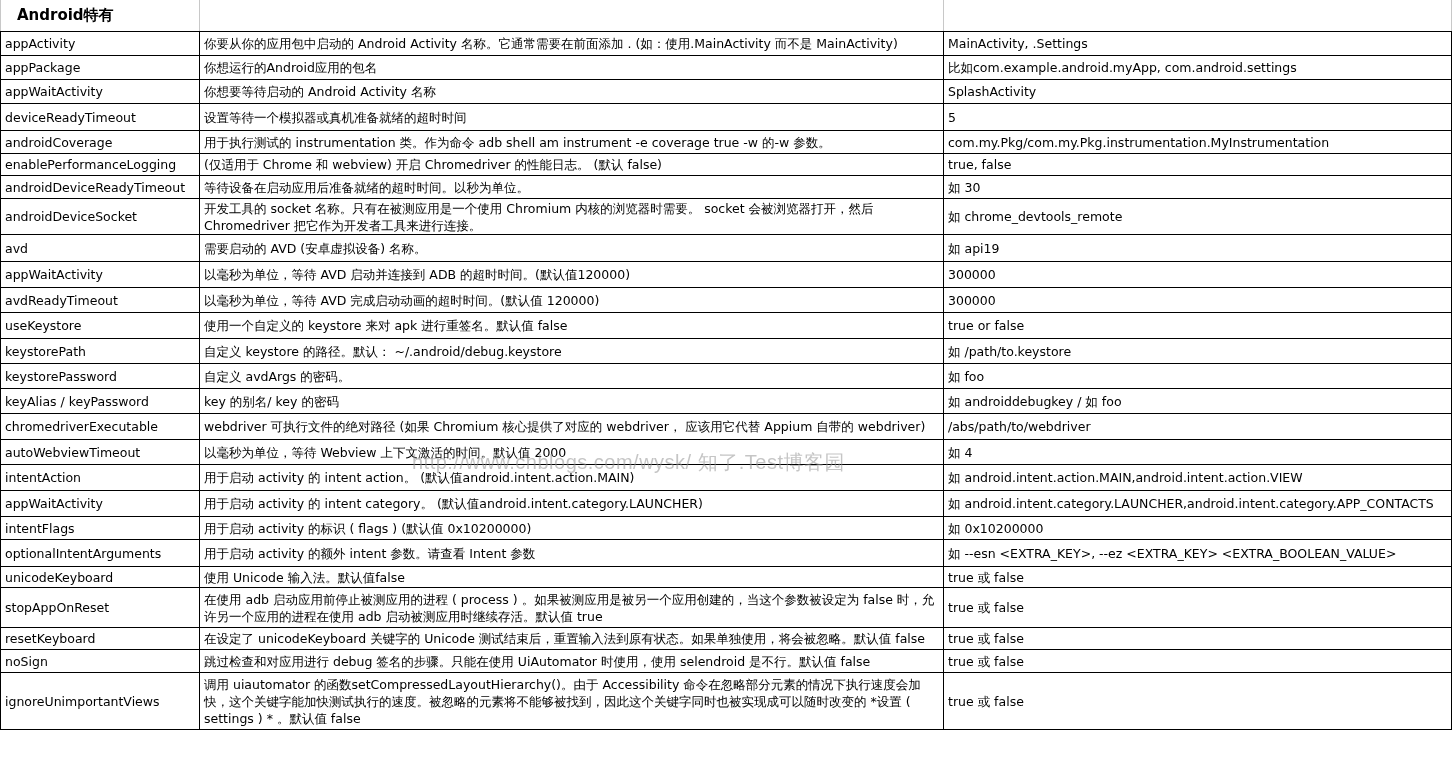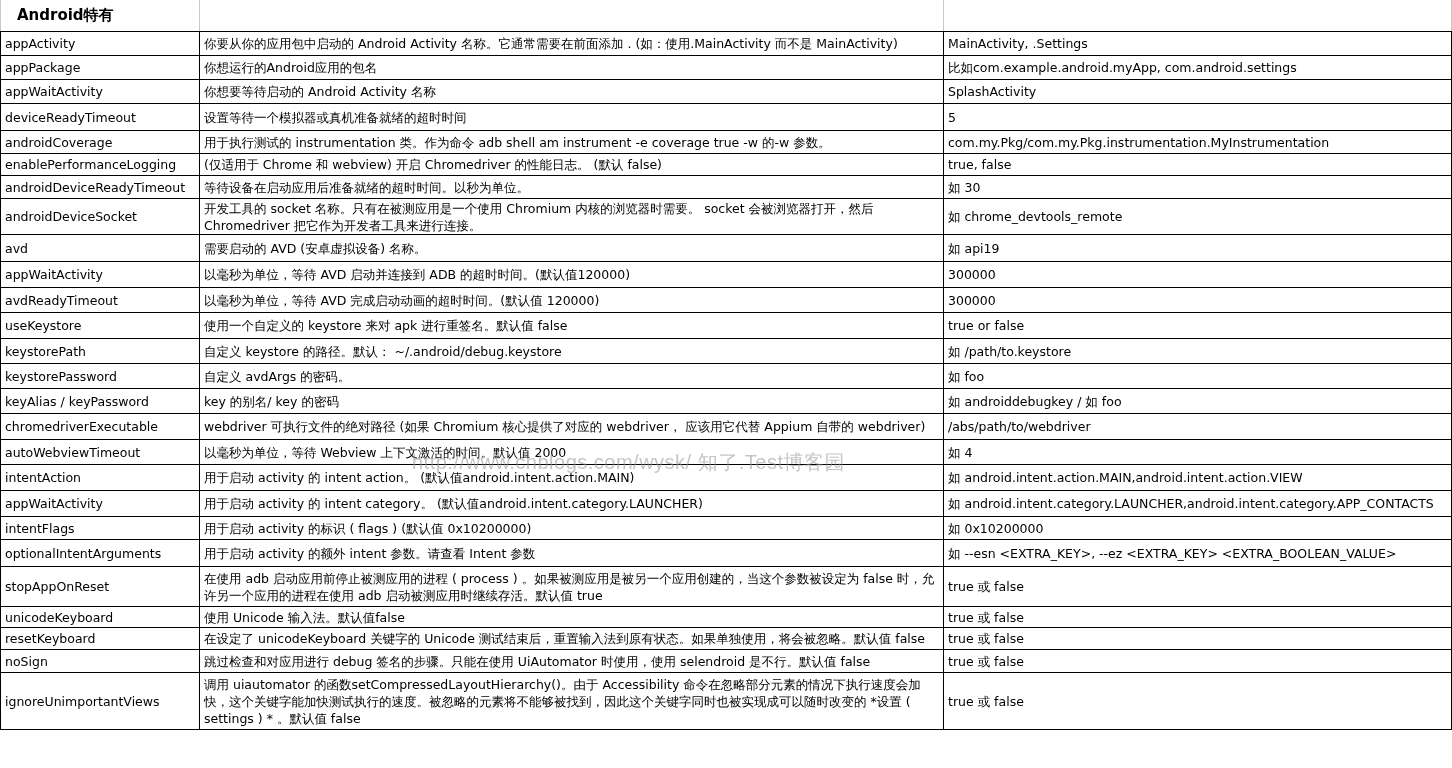--- a/index.html
+++ b/index.html
@@ -178,28 +178,28 @@
     <tr style="height:23px">
       <td>intentFlags</td>
       <td>用于启动 activity 的标识 ( flags ) (默认值 0x10200000)</td>
       <td>如 0x10200000</td>
     </tr>
     <tr style="height:27px">
       <td>optionalIntentArguments</td>
       <td>用于启动 activity 的额外 intent 参数。请查看 Intent 参数</td>
       <td>如 --esn &lt;EXTRA_KEY&gt;, --ez &lt;EXTRA_KEY&gt; &lt;EXTRA_BOOLEAN_VALUE&gt;</td>
     </tr>
+    <tr style="height:21px">
+      <td>unicodeKeyboard</td>
+      <td>使用 Unicode 输入法。默认值false</td>
+      <td>true 或 false</td>
+    </tr>
     <tr style="height:40px">
       <td>stopAppOnReset</td>
       <td class="wrap">在使用 adb 启动应用前停止被测应用的进程 ( process ) 。如果被测应用是被另一个应用创建的，当这个参数被设定为 false 时，允许另一个应用的进程在使用 adb 启动被测应用时继续存活。默认值 true</td>
-      <td>true 或 false</td>
-    </tr>
-    <tr style="height:21px">
-      <td>unicodeKeyboard</td>
-      <td>使用 Unicode 输入法。默认值false</td>
       <td>true 或 false</td>
     </tr>
     <tr style="height:22px">
       <td>resetKeyboard</td>
       <td>在设定了 unicodeKeyboard 关键字的 Unicode 测试结束后，重置输入法到原有状态。如果单独使用，将会被忽略。默认值 false</td>
       <td>true 或 false</td>
     </tr>
     <tr style="height:23px">
       <td>noSign</td>
       <td>跳过检查和对应用进行 debug 签名的步骤。只能在使用 UiAutomator 时使用，使用 selendroid 是不行。默认值 false</td>

